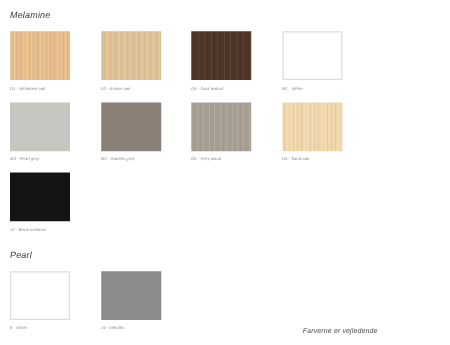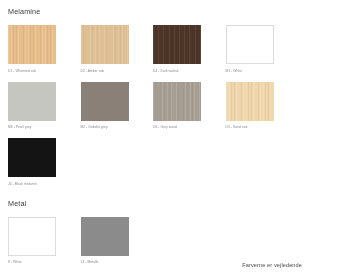--- a/index.html
+++ b/index.html
@@ -11,20 +11,21 @@
     font-family: "Liberation Sans", sans-serif;
     overflow: hidden;
   }
 
   .page {
     position: relative;
     width: 311px;
     height: 276px;
     background: #ffffff;
     padding: 7px 8px 0 8px;
+    font-style: italic;
   }
 
   .section { margin-bottom: 4px; }
 
   .section-title {
     font-size: 7.2px;
     color: #3b3b3b;
     letter-spacing: 0.15px;
     margin-bottom: 8px;
     line-height: 10px;
@@ -176,21 +177,21 @@
           </div>
           <div class="swatch-cell">
             <div class="swatch-chip" style="background: rgb(20, 20, 20);">
               <div class="grain none"></div>
             </div>
             <div class="swatch-label">J4 - Black melamin</div>
           </div>
         </div>
       </div>
       <div class="section">
-        <div class="section-title">Metal</div>
+        <div class="section-title">Pearl</div>
         <div class="swatch-grid">
           <div class="swatch-cell">
             <div class="swatch-chip bordered" style="background: rgb(255, 255, 255);">
               <div class="grain none"></div>
             </div>
             <div class="swatch-label">8 - White</div>
           </div>
           <div class="swatch-cell">
             <div class="swatch-chip" style="background: rgb(139, 139, 139);">
               <div class="grain none"></div>

